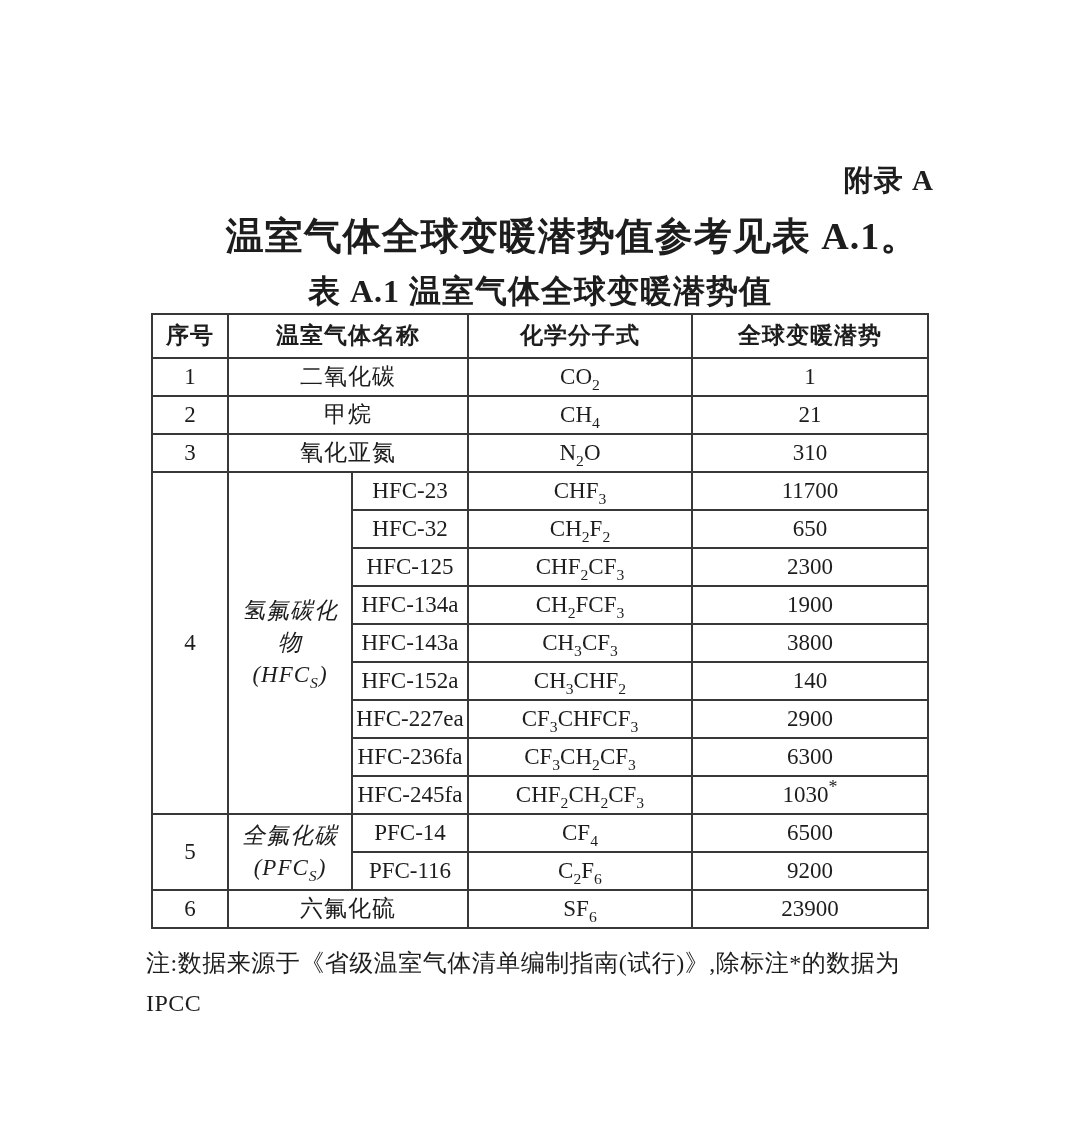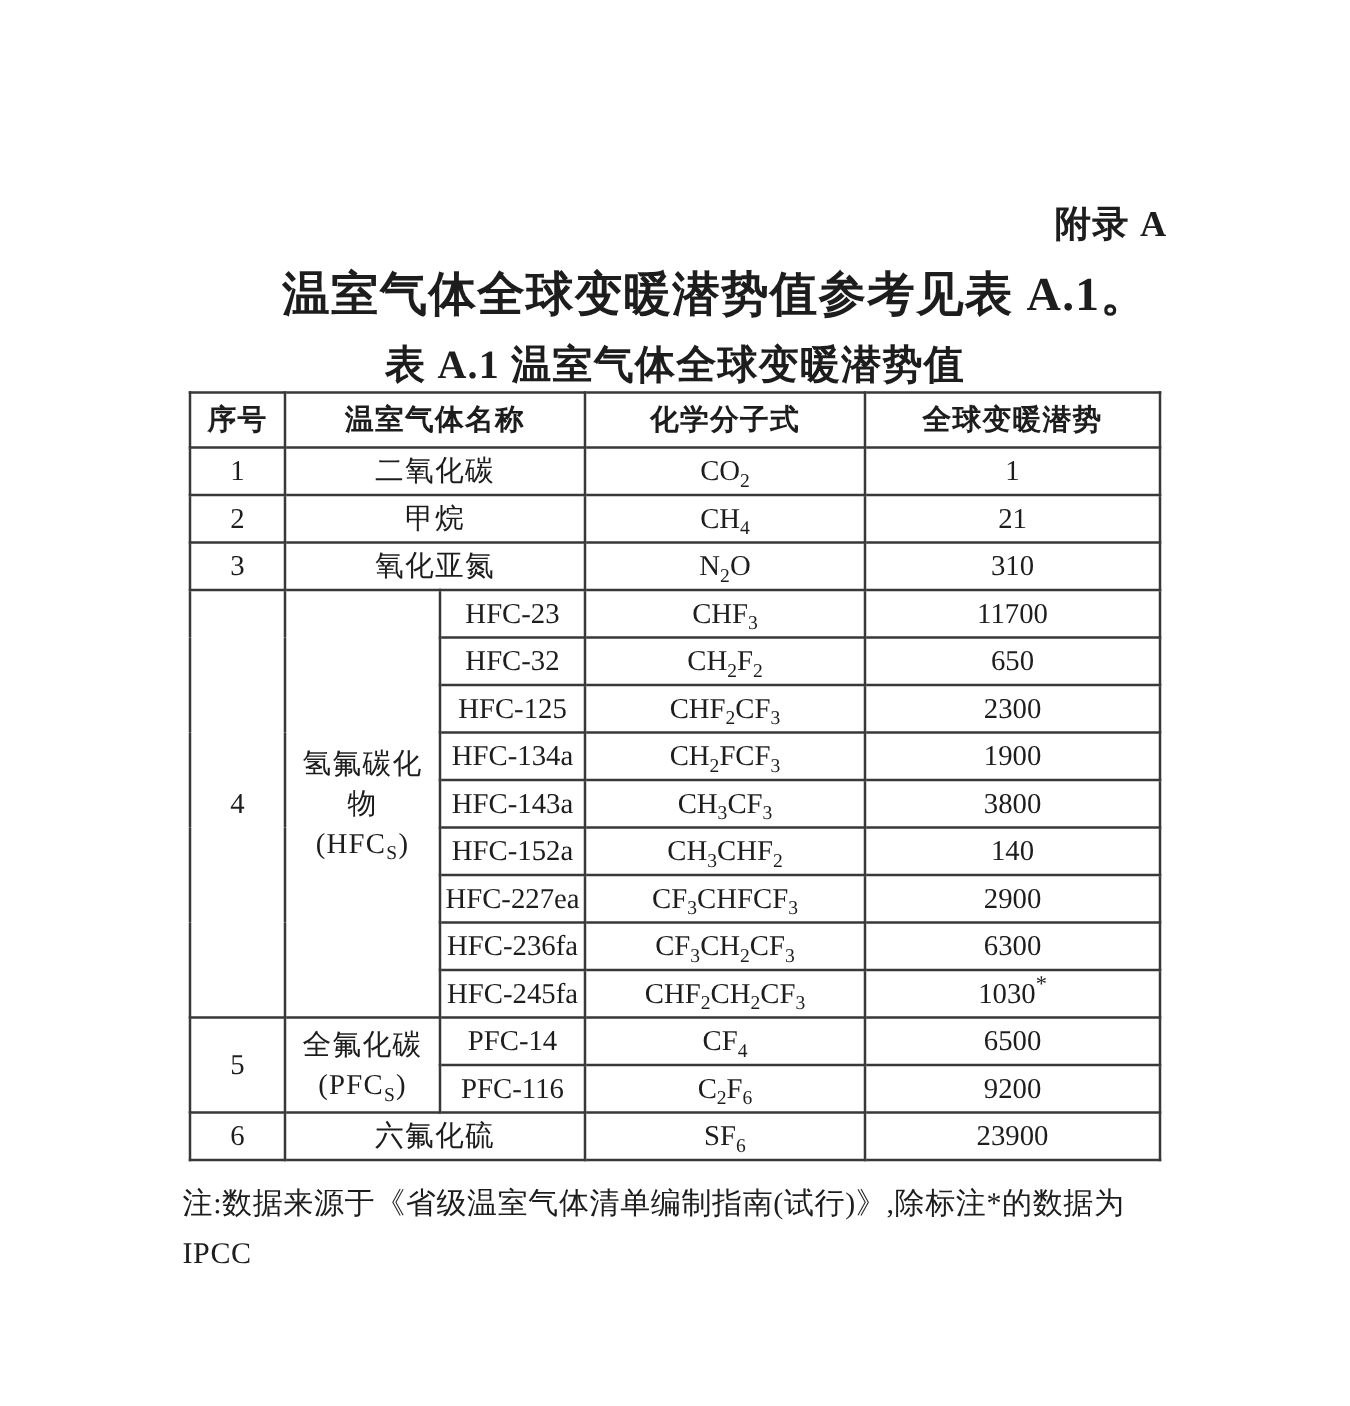--- a/index.html
+++ b/index.html
@@ -78,20 +78,21 @@
     font-size: 0.68em;
     line-height: 0;
   }
   table.gwp-table sup {
     font-size: 0.78em;
     line-height: 0;
     vertical-align: 9px;
   }
   .group-name div {
     line-height: 32px;
+    font-style: italic;
   }
   .note {
     margin: 14px 0 0 0;
     font-size: 24px;
     line-height: 40px;
     text-align: left;
     letter-spacing: 0.5px;
   }
 </style>
 </head>

